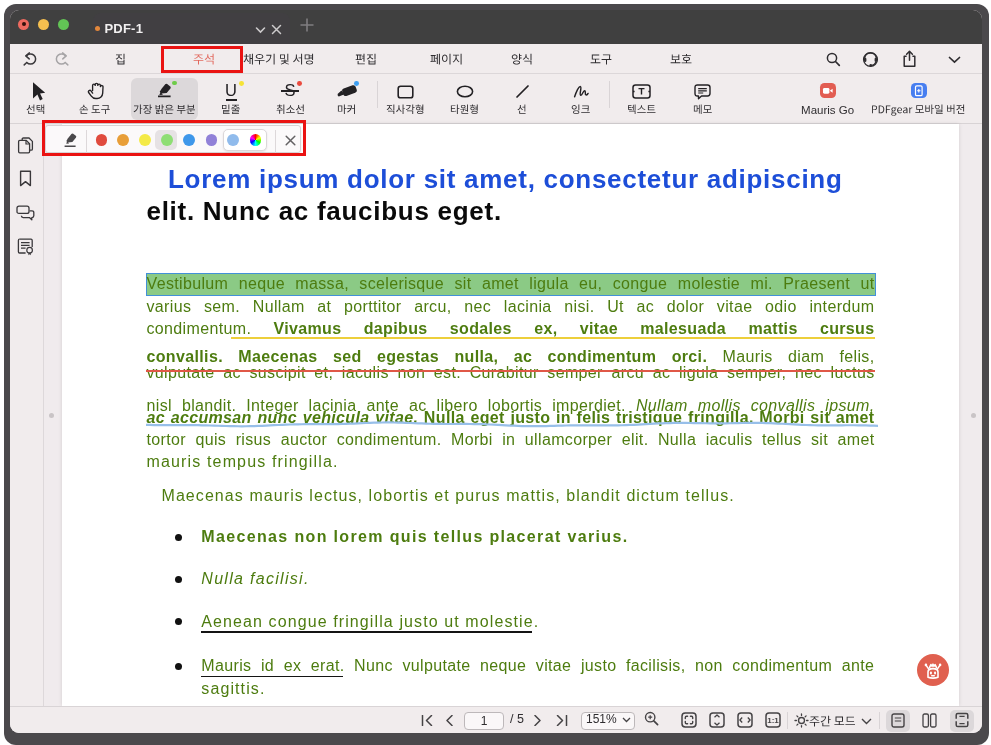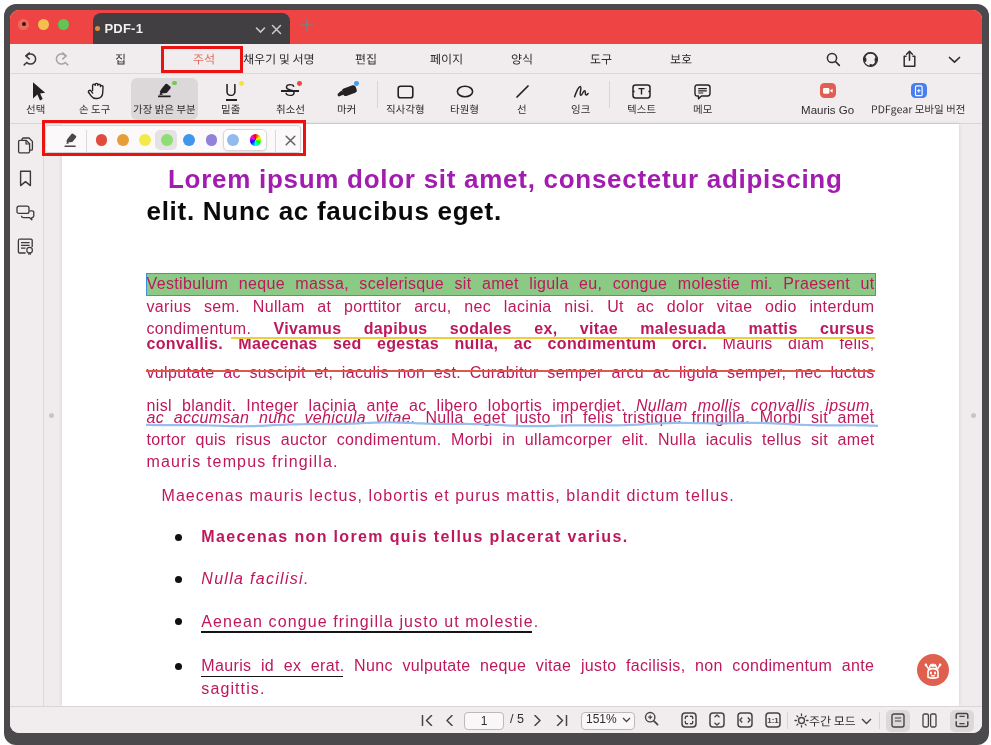--- a/index.html
+++ b/index.html
@@ -1,22 +1,22 @@
 <!DOCTYPE html>
 <html><head><meta charset="utf-8"><style>
 *{margin:0;padding:0;box-sizing:border-box}
 html,body{width:991px;height:745px;background:#fff;overflow:hidden;font-family:"Liberation Sans",sans-serif}
 .abs{position:absolute}
 svg{display:block}
-.ln{position:relative;height:34px;font-size:16px;line-height:22.2px;color:#be185d;letter-spacing:.35px;white-space:nowrap}
+.ln{position:relative;height:34px;font-size:16px;line-height:22.2px;color:#4d7c0f;letter-spacing:.35px;white-space:nowrap}
 .jl{text-align:justify;text-align-last:justify;white-space:normal}
 </style></head><body>
 <div class="abs" style="left:4px;top:4px;width:985px;height:741px;background:#4b494c;border-radius:12px"></div>
 <div class="abs" style="left:10px;top:10px;width:972px;height:723px;border-radius:9px;overflow:hidden;background:#f1eced">
-<div class="abs" style="left:0;top:0;width:972px;height:34px;background:#ef4444">
+<div class="abs" style="left:0;top:0;width:972px;height:34px;background:#404040">
       <div class="abs" style="left:8px;top:8.5px;width:11px;height:11px;border-radius:50%;background:#ee6a5f"></div>
       <div class="abs" style="left:11.5px;top:12px;width:4px;height:4px;border-radius:50%;background:#35100b"></div>
       <div class="abs" style="left:28px;top:8.5px;width:11px;height:11px;border-radius:50%;background:#f5bf4f"></div>
       <div class="abs" style="left:48px;top:8.5px;width:11px;height:11px;border-radius:50%;background:#62c455"></div>
       <div class="abs" style="left:83px;top:3px;width:197px;height:31px;background:#413f42;border-radius:8px 8px 0 0">
         <div class="abs" style="left:1.5px;top:13px;width:5px;height:5px;border-radius:50%;background:#e2873b"></div>
         <div class="abs" style="left:11.5px;top:7.5px;color:#f1eff0;font-size:13px;font-weight:bold;letter-spacing:.2px">PDF-1</div>
         <svg class="abs" style="left:162px;top:12.5px" width="11" height="8">
           <path d="M1.5 2 L5.5 6 L9.5 2" stroke="#cdcbcc" stroke-width="1.6" fill="none" stroke-linecap="round"></path>
         </svg>
@@ -204,30 +204,30 @@
         <path d="M2.6 1.2 Q1.4 1.2 1.4 2.4 V13.8 Q1.4 15 2.6 15 H8.6" stroke="#3a383b" stroke-width="1.3" fill="none"></path>
         <path d="M4 4.6 h8.6 M4 7.4 h8.6 M4 10.2 h4.6" stroke="#3a383b" stroke-width="1.2"></path>
         <circle cx="12.6" cy="12.2" r="2.8" stroke="#3a383b" stroke-width="1.2" fill="none"></circle>
         <path d="M11.4 14.6 v2.6 l1.2 -1 l1.2 1 v-2.6" fill="#3a383b"></path>
       </svg>
       <div class="abs" style="left:39px;top:288.5px;width:5px;height:5px;border-radius:50%;background:#c9c4c6"></div>
       <div class="abs" style="left:961px;top:288.5px;width:5px;height:5px;border-radius:50%;background:#c9c4c6"></div>
       <div class="abs" style="left:52px;top:0;width:897px;height:582px;background:#fff;box-shadow:0 0 4px rgba(0,0,0,.12)"></div>
     </div>
     <div class="abs" style="left:136.5px;top:0;width:729px;height:0;overflow:visible;z-index:3">
-      <div class="abs" style="left:21.5px;top:153px;font-size:26px;font-weight:bold;line-height:32.4px;letter-spacing:.72px;color:#a21caf;white-space:nowrap">Lorem ipsum dolor sit amet, consectetur adipiscing</div>
+      <div class="abs" style="left:21.5px;top:153px;font-size:26px;font-weight:bold;line-height:32.4px;letter-spacing:.72px;color:#1d4ed8;white-space:nowrap">Lorem ipsum dolor sit amet, consectetur adipiscing</div>
       <div class="abs" style="left:0px;top:185.4px;font-size:26px;font-weight:bold;line-height:32.4px;letter-spacing:.72px;color:#0a0a0a;white-space:nowrap">elit. Nunc ac faucibus eget.</div>
       <div class="abs" style="left:-1px;top:263px;width:730px;height:23px;background:#8bca85;border:1.5px solid #4290d8"></div>
       <div class="ln jl" style="position:absolute;left:0;top:263.35px;width:728px;">Vestibulum neque massa, scelerisque sit amet ligula eu, congue molestie mi. Praesent ut</div>
       <div class="ln jl" style="position:absolute;left:0;top:285.55px;width:728px;">varius sem. Nullam at porttitor arcu, nec lacinia nisi. Ut ac dolor vitae odio interdum</div>
       <div class="ln jl" style="position:absolute;left:0;top:307.75px;width:728px;">condimentum. <b>Vivamus dapibus sodales ex, vitae malesuada mattis cursus</b></div>
-      <div class="ln jl" style="position:absolute;left:0;top:323px;width:728px;"><b>convallis. Maecenas sed egestas nulla, ac condimentum orci.</b> Mauris diam felis,</div>
+      <div class="ln jl" style="position:absolute;left:0;top:336px;width:728px;"><b>convallis. Maecenas sed egestas nulla, ac condimentum orci.</b> Mauris diam felis,</div>
       <div class="ln jl" style="position:absolute;left:0;top:352.15px;width:728px;">vulputate ac suscipit et, iaculis non est. Curabitur semper arcu ac ligula semper, nec luctus</div>
       <div class="ln jl" style="position:absolute;left:0;top:385px;width:728px;">nisl blandit. Integer lacinia ante ac libero lobortis imperdiet. <i>Nullam mollis convallis ipsum,</i></div>
-      <div class="ln jl" style="position:absolute;left:0;top:396.55px;width:728px;"><i>ac accumsan nunc vehicula vitae.</i> Nulla eget justo in felis tristique fringilla. Morbi sit amet</div>
+      <div class="ln jl" style="position:absolute;left:0;top:396.55px;width:728px;font-weight:bold;"><i>ac accumsan nunc vehicula vitae.</i> Nulla eget justo in felis tristique fringilla. Morbi sit amet</div>
       <div class="ln jl" style="position:absolute;left:0;top:418.75px;width:728px;">tortor quis risus auctor condimentum. Morbi in ullamcorper elit. Nulla iaculis tellus sit amet</div>
       <div class="ln" style="position:absolute;left:0;top:440.95px;width:728px;letter-spacing:1.15px">mauris tempus fringilla.</div>
       <div class="abs" style="left:84px;top:326.6px;width:644px;height:2.6px;background:#edcf3b"></div>
       <div class="abs" style="left:-0.5px;top:360.3px;width:728.5px;height:2.1px;background:#e05847"></div>
       <svg class="abs" style="left:-1px;top:410px" width="732" height="12" viewBox="0 0 732 12">
         <polyline points="0,4.82 4,4.96 8,5.07 12,5.15 16,5.20 20,5.22 24,5.22 28,5.20 32,5.18 36,5.16 40,5.14 44,5.15 48,5.17 52,5.21 56,5.28 60,5.37 64,5.49 68,5.61 72,5.75 76,5.88 80,6.01 84,6.12 88,6.21 92,6.26 96,6.28 100,6.26 104,6.20 108,6.10 112,5.96 116,5.80 120,5.61 124,5.41 128,5.21 132,5.01 136,4.82 140,4.65 144,4.50 148,4.39 152,4.30 156,4.24 160,4.21 164,4.19 168,4.19 172,4.20 176,4.20 180,4.19 184,4.17 188,4.13 192,4.06 196,3.97 200,3.84 204,3.70 208,3.53 212,3.36 216,3.18 220,3.00 224,2.84 228,2.69 232,2.58 236,2.50 240,2.46 244,2.46 248,2.50 252,2.58 256,2.69 260,2.82 264,2.98 268,3.14 272,3.31 276,3.46 280,3.61 284,3.73 288,3.83 292,3.91 296,3.96 300,3.98 304,3.99 308,3.99 312,3.98 316,3.97 320,3.97 324,4.00 328,4.04 332,4.11 336,4.22 340,4.35 344,4.51 348,4.70 352,4.90 356,5.11 360,5.33 364,5.53 368,5.72 372,5.89 376,6.03 380,6.13 384,6.19 388,6.21 392,6.19 396,6.14 400,6.06 404,5.96 408,5.84 412,5.72 416,5.61 420,5.50 424,5.41 428,5.35 432,5.30 436,5.28 440,5.28 444,5.30 448,5.33 452,5.37 456,5.40 460,5.42 464,5.42 468,5.39 472,5.34 476,5.25 480,5.13 484,4.97 488,4.79 492,4.58 496,4.36 500,4.13 504,3.90 508,3.67 512,3.47 516,3.29 520,3.15 524,3.04 528,2.97 532,2.93 536,2.93 540,2.96 544,3.01 548,3.07 552,3.14 556,3.21 560,3.27 564,3.32 568,3.34 572,3.35 576,3.33 580,3.29 584,3.23 588,3.16 592,3.09 596,3.02 600,2.96 604,2.92 608,2.90 612,2.91 616,2.97 620,3.05 624,3.18 628,3.34 632,3.53 636,3.74 640,3.96 644,4.20 648,4.43 652,4.64 656,4.84 660,5.01 664,5.15 668,5.26 672,5.33 676,5.37 680,5.38 684,5.37 688,5.35 692,5.32 696,5.29 700,5.27 704,5.26 708,5.27 712,5.30 716,5.36 720,5.44 724,5.54 728,5.66 732,5.78" stroke="#97bfe9" stroke-width="2.2" fill="none" stroke-linecap="round"></polyline>
       </svg>
       <div class="ln" style="position:absolute;left:15px;top:475.35px;width:728px;letter-spacing:1.07px">Maecenas mauris lectus, lobortis et purus mattis, blandit dictum tellus.</div>
       <div class="abs" style="left:28.3px;top:523.6px;width:7px;height:7px;border-radius:50%;background:#111"></div>
       <div class="ln" style="position:absolute;left:54.8px;top:516.35px;width:673px;letter-spacing:1.35px"><b>Maecenas non lorem quis tellus placerat varius.</b></div>

